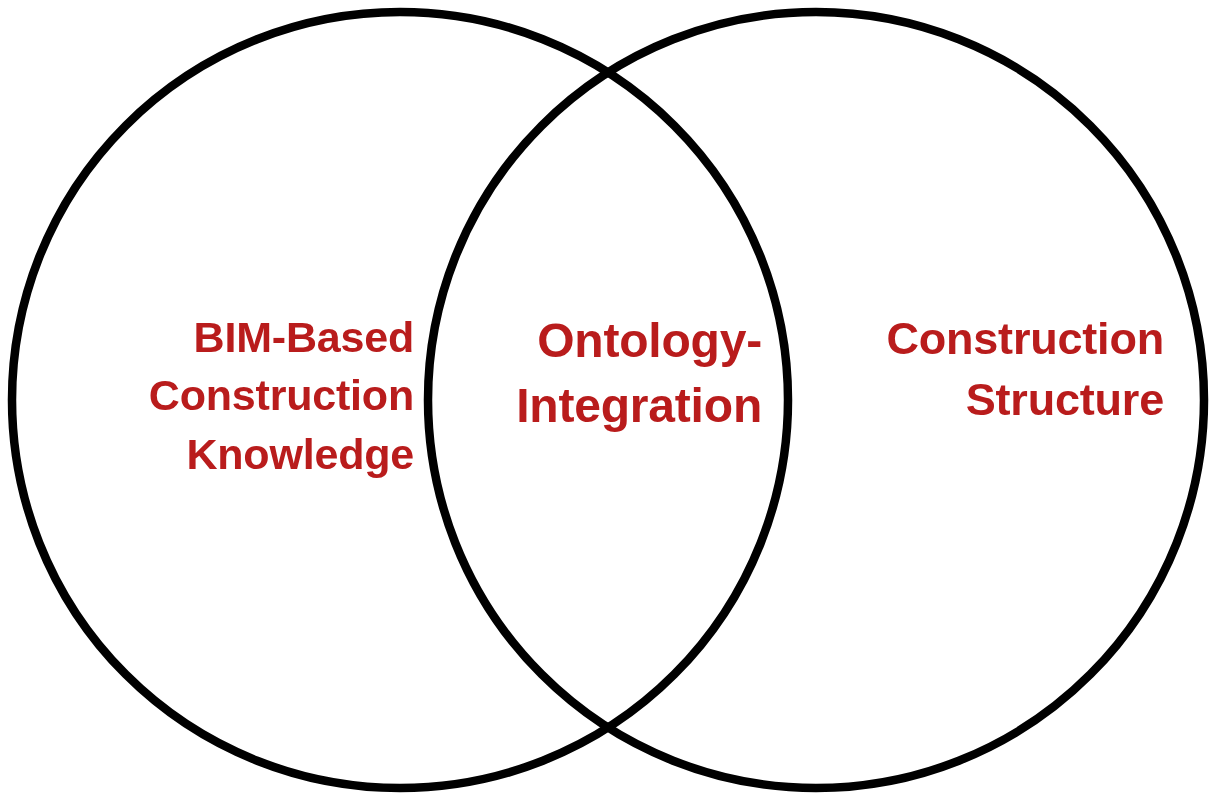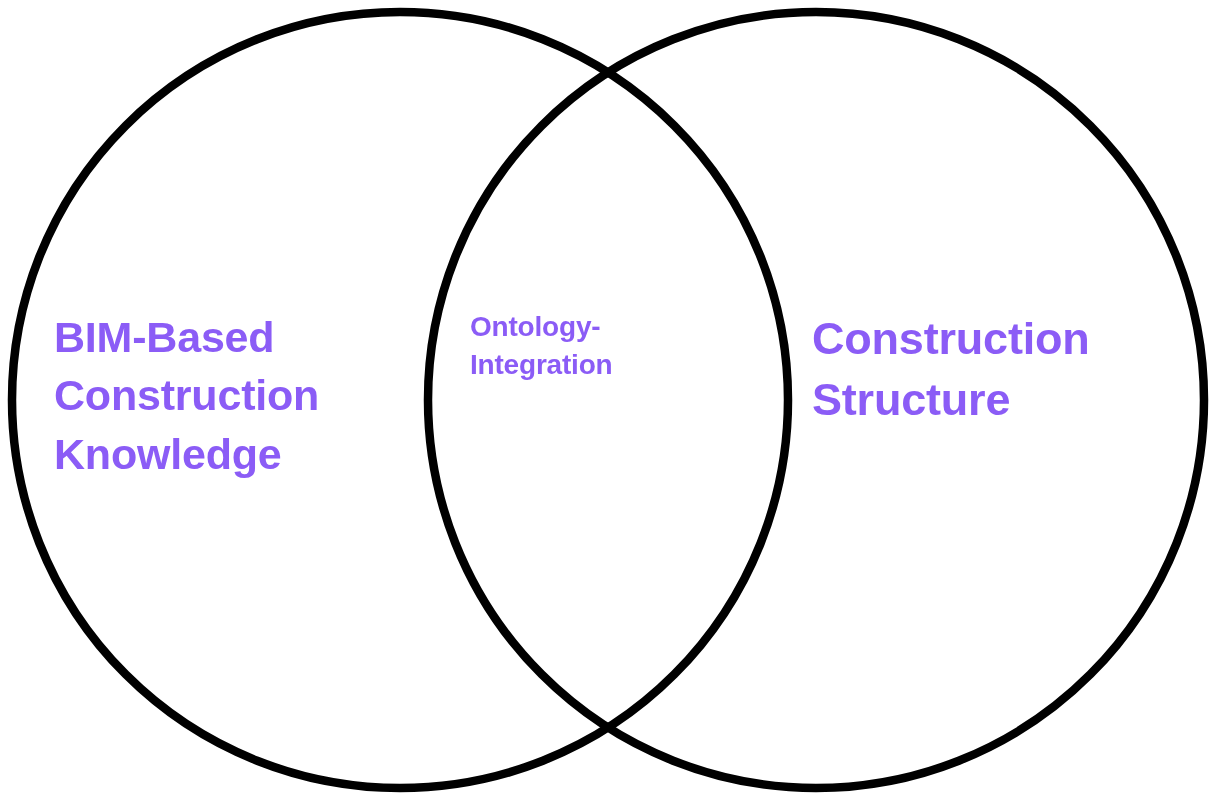--- a/index.html
+++ b/index.html
@@ -27,45 +27,45 @@
     width: 1222px;
     height: 807px;
   }
   .venn-circle {
     fill: none;
     stroke: #000000;
     stroke-width: 8.5;
   }
   .label-block {
     position: absolute;
-    text-align: left;
+    text-align: right;
     font-family: "Liberation Sans", sans-serif;
     font-weight: bold;
-    color: #8b5cf6;
+    color: #b91c1c;
     line-height: 1.36;
     letter-spacing: -0.2px;
     -webkit-font-smoothing: antialiased;
   }
   .label-line {
     display: block;
     white-space: nowrap;
   }
   
   #label-left {
     left: 54px;
     top: 308px;
     width: 360px;
     font-size: 43px;
   }
   
   #label-center {
-    left: 470px;
+    left: 452px;
     top: 308px;
     width: 310px;
-    font-size: 28px;
+    font-size: 48px;
   }
   
   #label-right {
     left: 812px;
     top: 308px;
     width: 352px;
     font-size: 45px;
   }
 </style>
 </head>

